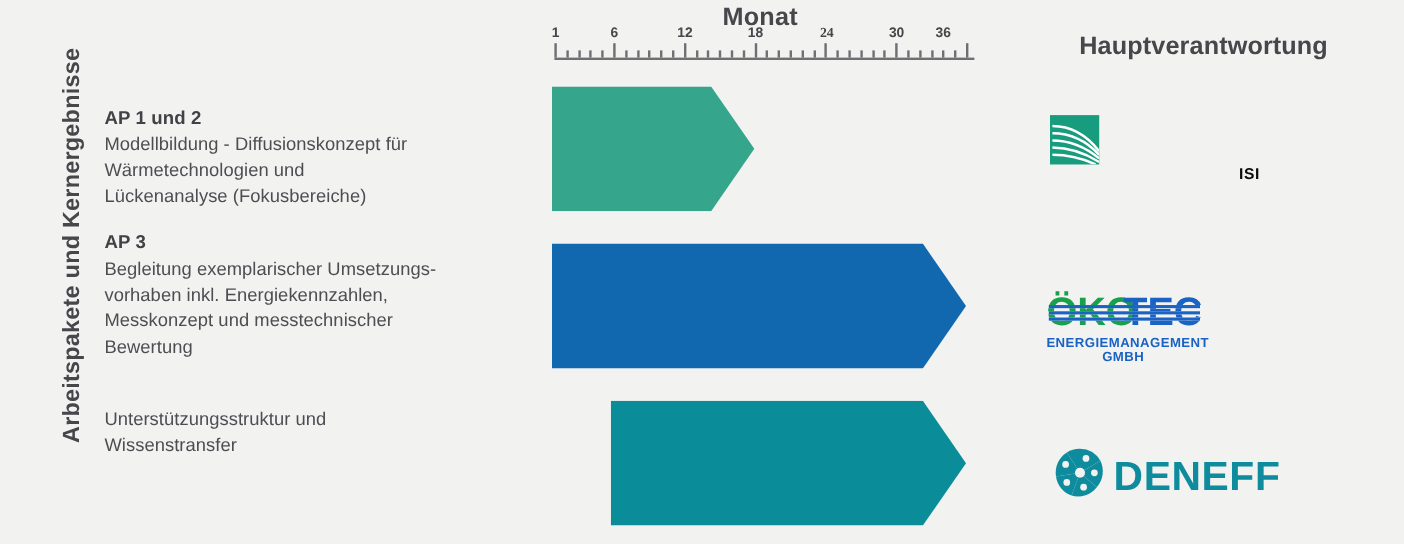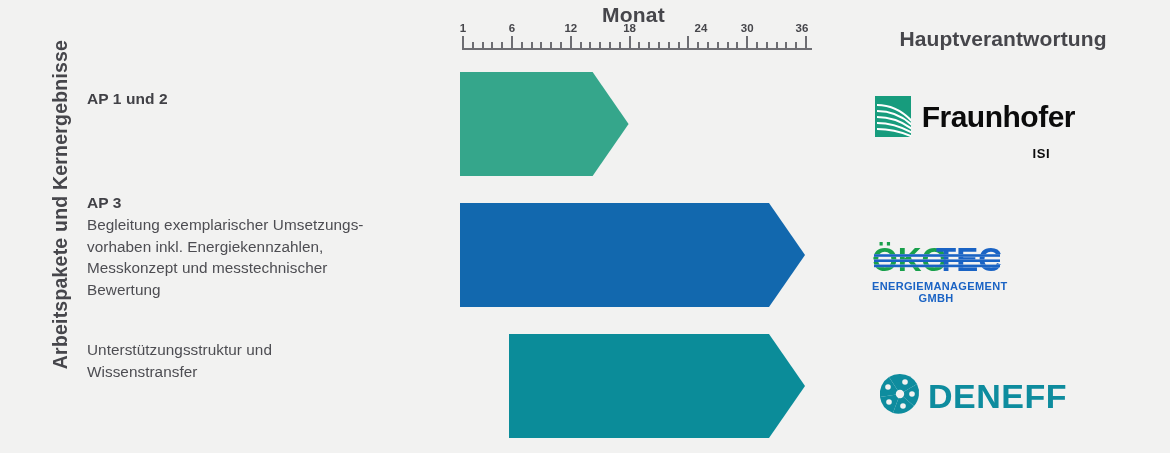--- a/index.html
+++ b/index.html
@@ -82,21 +82,21 @@
   .fh-row{display:flex;align-items:center;gap:11px;}
   .fh-mark{
     width:41px;height:41px;background:#179c7d;position:relative;overflow:hidden;
   }
   .fh-word{
     font-size:30px;font-weight:bold;color:#0b0b0b;
     letter-spacing:-0.5px;line-height:1;
     font-family:"Liberation Sans", sans-serif;
   }
   .fh-isi{
-    text-align:right;width:175px;margin-top:9px;
+    text-align:right;width:175px;margin-top:0;
     font-size:13px;font-weight:bold;color:#0b0b0b;letter-spacing:.5px;
   }
 
   
   #logo-okotec{left:872px;top:238px;width:140px;height:54px;}
   .ot-word{font-size:0;line-height:0;}
   .ot-sub{
     font-size:11px;font-weight:bold;color:#1a63c4;
     letter-spacing:.35px;margin-top:4px;text-align:center;width:128px;
   }
@@ -111,20 +111,25 @@
 </style>
 </head>
 <body>
 
 <div id="stage">
 
   <div class="vlabel">Arbeitspakete und Kernergebnisse</div>
 
   <div class="wp" id="wp0">
     <p class="wp-title">AP 1 und 2</p>
+    <p class="wp-desc">
+      <span>Modellbildung - Diffusionskonzept für</span>
+      <span>Wärmetechnologien und</span>
+      <span>Lückenanalyse (Fokusbereiche)</span>
+    </p>
   </div>
 
   <div class="wp" id="wp1">
     <p class="wp-title">AP 3</p>
     <p class="wp-desc">
       <span>Begleitung exemplarischer Umsetzungs-</span>
       <span>vorhaben inkl. Energiekennzahlen,</span>
       <span>Messkonzept und messtechnischer</span>
       <span>Bewertung</span>
     </p>
@@ -161,35 +166,35 @@
       <div class="tick minor" style="left: 147px;"></div>
       <div class="tick minor" style="left: 156.8px;"></div>
       <div class="tick major" style="left: 166.6px;"></div>
       <div class="tick-label" style="left: 167.6px;">18</div>
       <div class="tick minor" style="left: 176.4px;"></div>
       <div class="tick minor" style="left: 186.2px;"></div>
       <div class="tick minor" style="left: 196px;"></div>
       <div class="tick minor" style="left: 205.8px;"></div>
       <div class="tick minor" style="left: 215.6px;"></div>
       <div class="tick major" style="left: 225.4px;"></div>
-      <div class="tick-label" style="left: 239px;">24</div>
+      <div class="tick-label" style="left: 227px; font-family: Liberation Serif, serif;">24</div>
       <div class="tick minor" style="left: 235.2px;"></div>
       <div class="tick minor" style="left: 245px;"></div>
       <div class="tick minor" style="left: 254.8px;"></div>
       <div class="tick minor" style="left: 264.6px;"></div>
       <div class="tick minor" style="left: 274.4px;"></div>
       <div class="tick major" style="left: 284.2px;"></div>
       <div class="tick-label" style="left: 285.2px;">30</div>
       <div class="tick minor" style="left: 294px;"></div>
       <div class="tick minor" style="left: 303.8px;"></div>
       <div class="tick minor" style="left: 313.6px;"></div>
       <div class="tick minor" style="left: 323.4px;"></div>
       <div class="tick minor" style="left: 333.2px;"></div>
       <div class="tick major" style="left: 343px;"></div>
-      <div class="tick-label" style="left: 340px;">36</div>
+      <div class="tick-label" style="left: 324px;">36</div>
     </div>
 
   <div class="bar" id="bar0" title="AP 1 und 2" style="left: 460px; top: 72px;">
       <svg width="168.60000000000002" height="104" viewBox="0 0 168.60000000000002 104">
         <polygon points="0,0 132.60000000000002,0 168.60000000000002,52 132.60000000000002,104 0,104" fill="#35a68b"></polygon>
       </svg>
     </div>
   <div class="bar" id="bar1" title="AP 3" style="left: 460px; top: 203px;">
       <svg width="345" height="104" viewBox="0 0 345 104">
         <polygon points="0,0 309,0 345,52 309,104 0,104" fill="#1268ae"></polygon>
@@ -210,21 +215,20 @@
           <rect x="0" y="0" width="41" height="41" fill="#179c7d"></rect>
           <g stroke="#ffffff" fill="none" stroke-width="2.1">
             <path d="M2 9 C 16 9, 30 16, 41 30"></path>
             <path d="M2 15 C 16 15, 30 21, 41 33"></path>
             <path d="M2 21 C 15 21, 29 26, 41 36"></path>
             <path d="M2 27 C 14 27, 28 31, 41 39"></path>
             <path d="M2 33 C 13 33, 27 36, 38 41"></path>
           </g>
         </svg>
       </span>
-      <span class="fh-word">Fraunhofer</span>
     </div>
     <div class="fh-isi">ISI</div>
   </div>
 
   <div class="logo" id="logo-okotec">
     <div class="ot-word">
       <svg width="132" height="38" viewBox="0 0 132 38" aria-hidden="true">
         <defs>
           <mask id="stripeMaskO">
             <rect x="0" y="0" width="132" height="38" fill="#fff"></rect>

